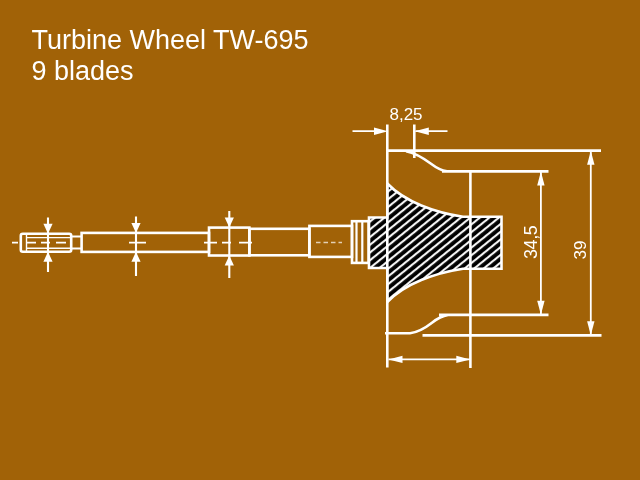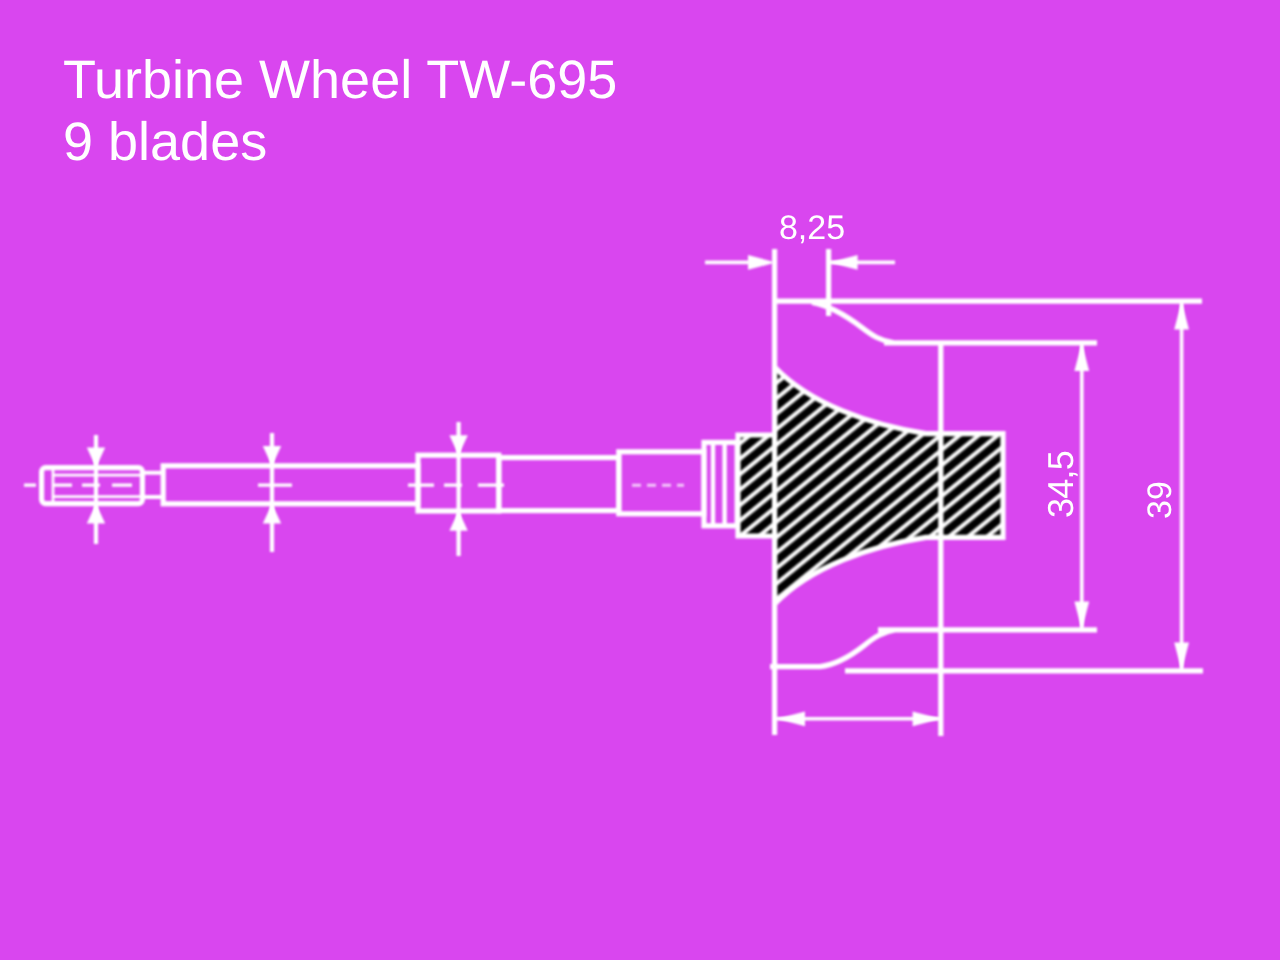--- a/index.html
+++ b/index.html
@@ -1,16 +1,16 @@
 <!DOCTYPE html>
 <html><head>
 <meta charset="utf-8">
 <style>
   html,body{margin:0;padding:0;background:#000;}
-  .page{position:relative;width:640px;height:480px;background:#d946ef;overflow:hidden;}
+  .page{position:relative;width:640px;height:480px;background:#a16207;overflow:hidden;}
   svg{position:absolute;left:0;top:0;}
   text{font-family:"Liberation Sans",sans-serif;fill:#fff;}
 </style>
 </head>
 <body>
 <div class="page">
 <svg width="640" height="480" viewBox="0 0 640 480">
   <defs>
     <pattern id="hatch" width="6" height="6" patternUnits="userSpaceOnUse" patternTransform="rotate(-39 0 0)">
       <rect width="6" height="6" fill="#000"></rect>

